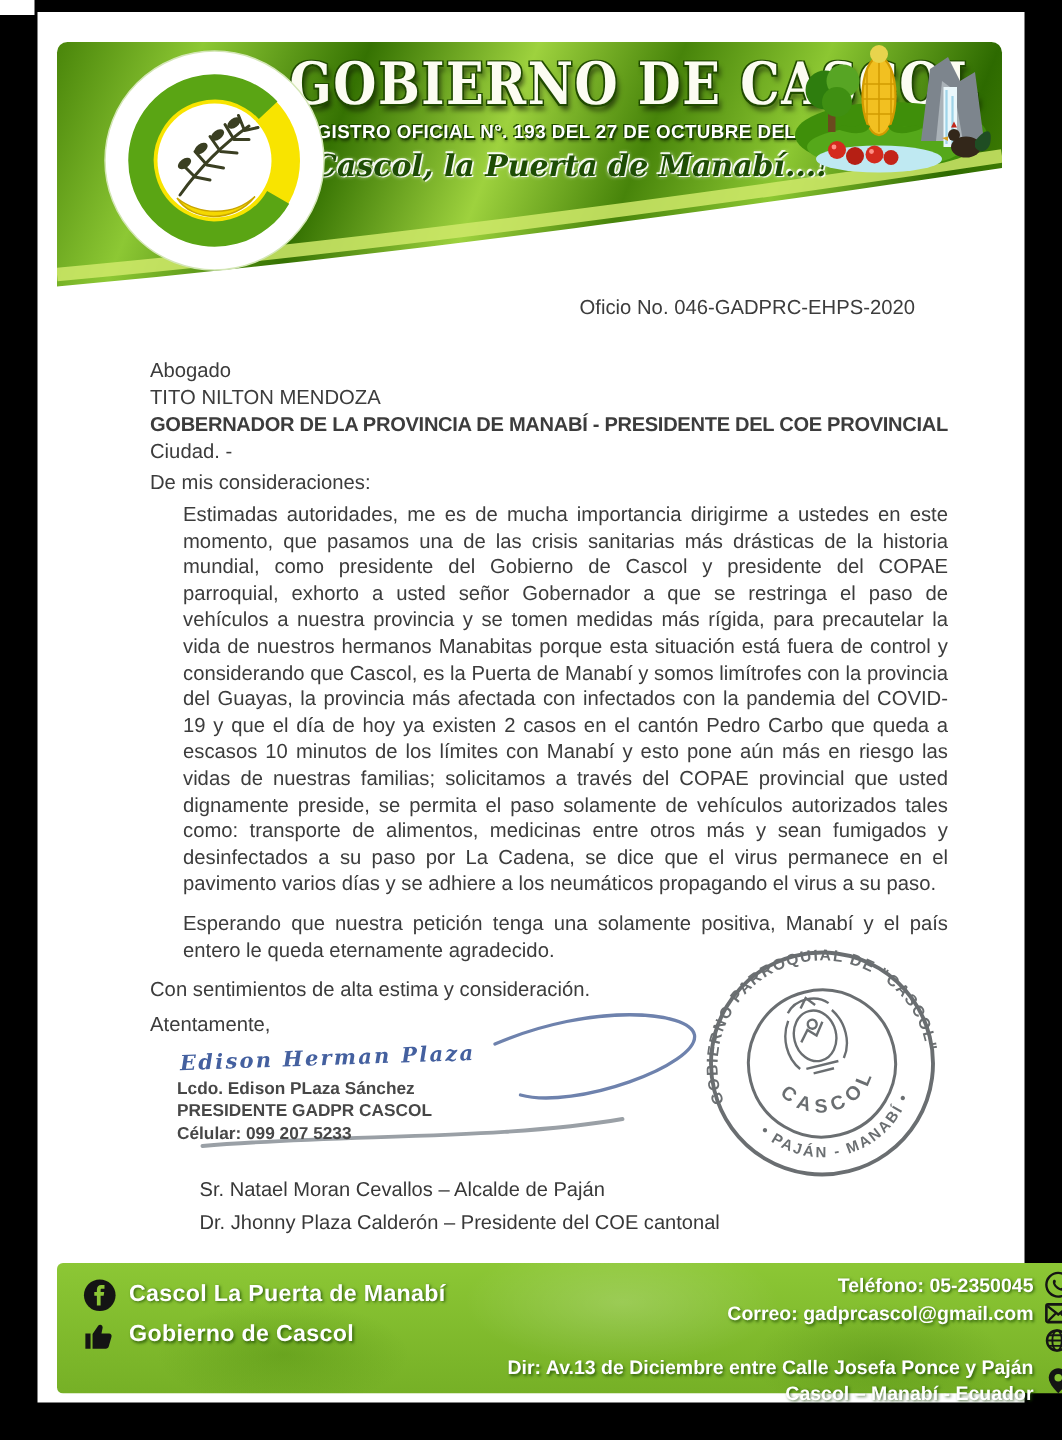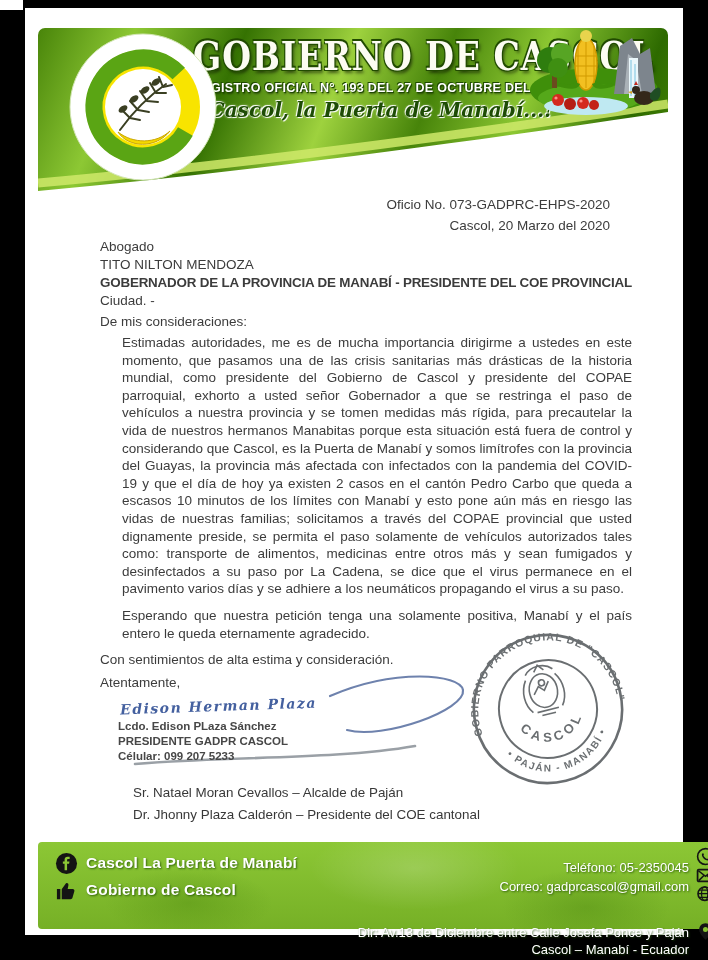--- a/index.html
+++ b/index.html
@@ -62,22 +62,22 @@
       radial-gradient(120px 55px at 80% 75%,rgba(60,120,8,.3),transparent 70%),
       linear-gradient(180deg,#8cc735,#76b026);}
   .social-col{position:absolute;left:17px;top:8px;}
   .social-row{display:flex;align-items:center;height:26px;margin-bottom:1px;}
   .social-row svg{width:23px;height:23px;margin-right:8px;flex:0 0 auto;}
   .social-label{font-size:15.5px;font-weight:bold;color:#fff;letter-spacing:.2px;
     text-shadow:1px 1px 2px rgba(25,70,0,.75);}
   .contact-col{position:absolute;right:8px;top:5px;text-align:right;}
   .contact-row{display:flex;align-items:center;justify-content:flex-end;height:19px;}
   .contact-row svg{width:19px;height:19px;margin-left:7px;flex:0 0 auto;}
-  .contact-label{font-size:13px;font-weight:normal;color:#fff;white-space:nowrap;
-    text-shadow:1px 1px 2px rgba(25,70,0,.75);margin-top:21px;}
+  .contact-label{font-size:13px;font-weight:bold;color:#fff;white-space:nowrap;
+    text-shadow:1px 1px 2px rgba(25,70,0,.75);}
   .contact-row.addr{height:auto;align-items:center;}
   .addr-lines{line-height:16.5px;}
 </style>
 </head>
 <body>
 
 <div class="corner-chip"></div>
 
 <div class="page">
 
@@ -152,22 +152,21 @@
           <circle cx="108" cy="66" r="4" fill="#33271a"></circle>
           <path d="M106,61 l2,-4 l2,4 Z" fill="#c3281c"></path>
           <path d="M104,67 l-4,1 l4,2 Z" fill="#d8a024"></path>
         </g>
       </svg>
     </div>
   </div>
 
   <div class="letter">
     <div class="blk oficio-block">
-      <div>Oficio No. 073-GADPRC-EHPS-2020</div>
-      <div>Cascol, 20 Marzo del 2020</div>
+      <div>Oficio No. 046-GADPRC-EHPS-2020</div>
     </div>
 
     <div class="blk recipient">
       <div>Abogado</div>
       <div>TITO NILTON MENDOZA</div>
       <div class="recipient-role">GOBERNADOR DE LA PROVINCIA DE MANABÍ - PRESIDENTE DEL COE PROVINCIAL</div>
       <div>Ciudad. -</div>
     </div>
 
     <div class="blk salutation">De mis consideraciones:</div>

